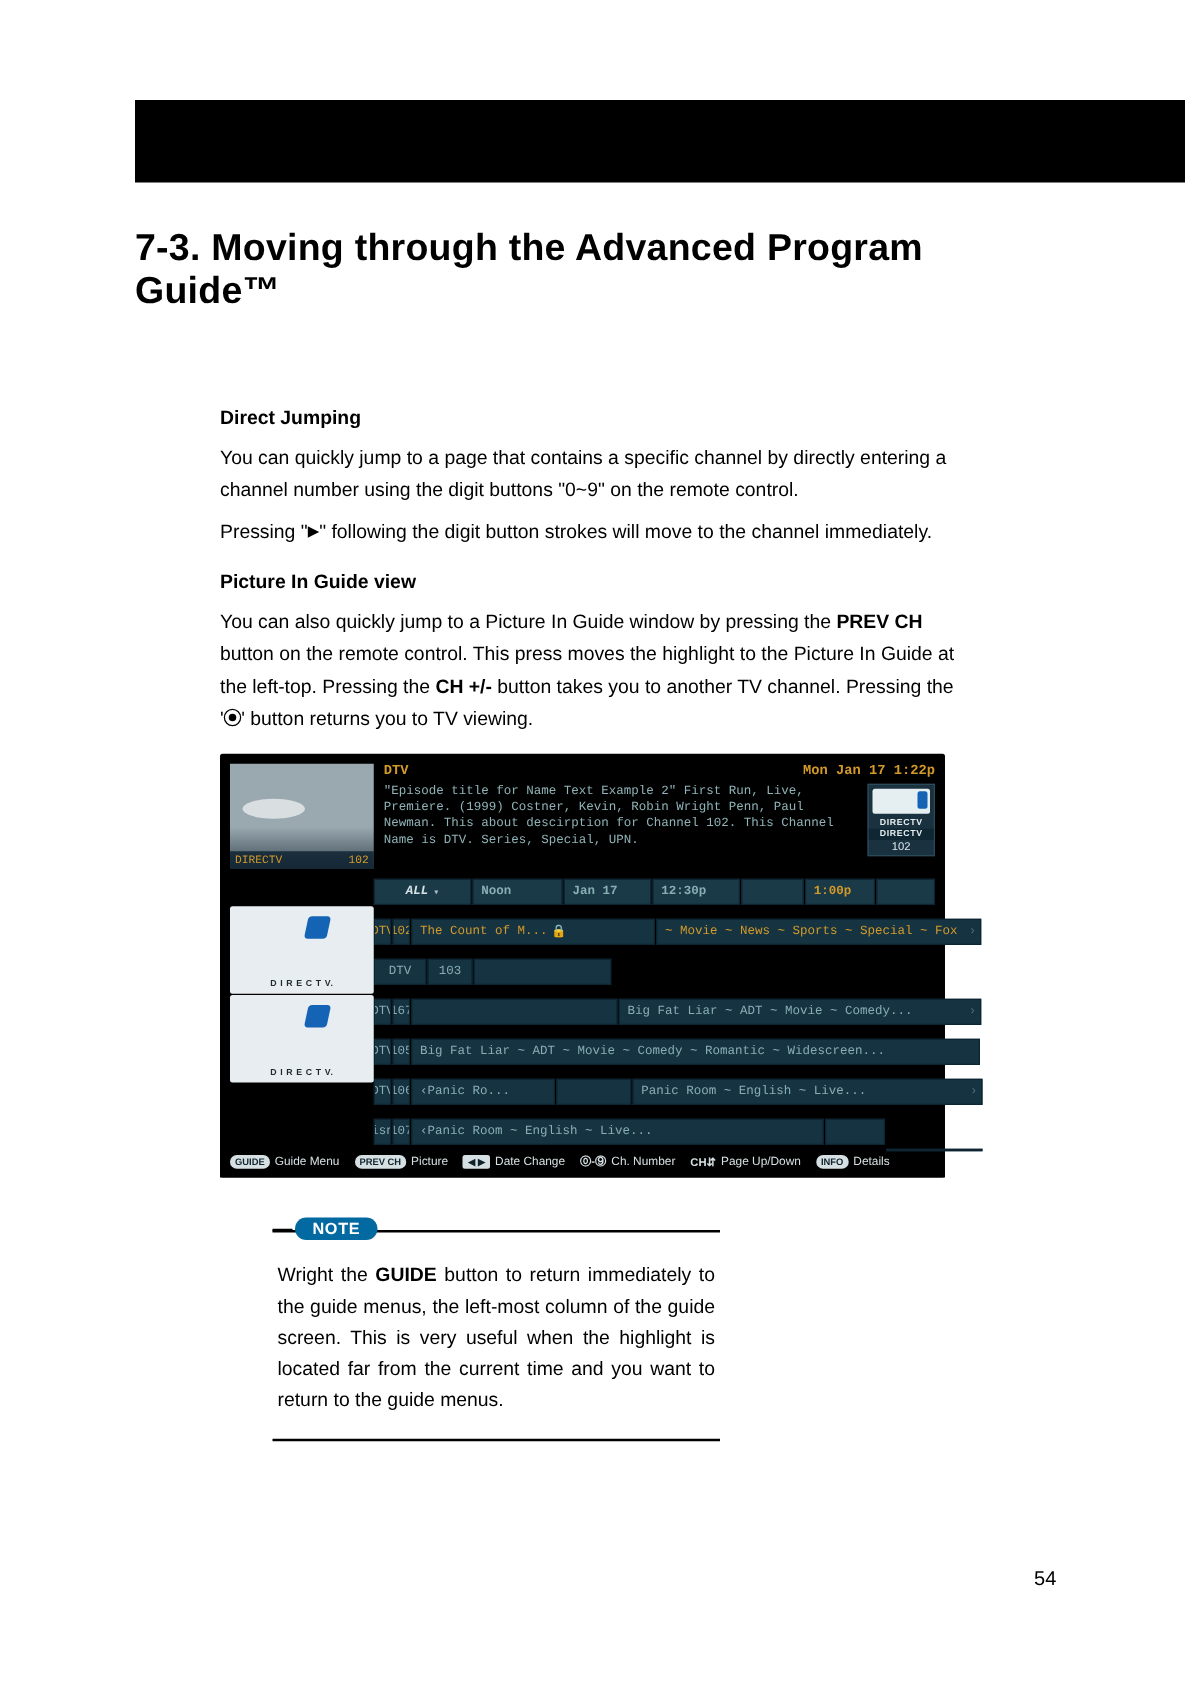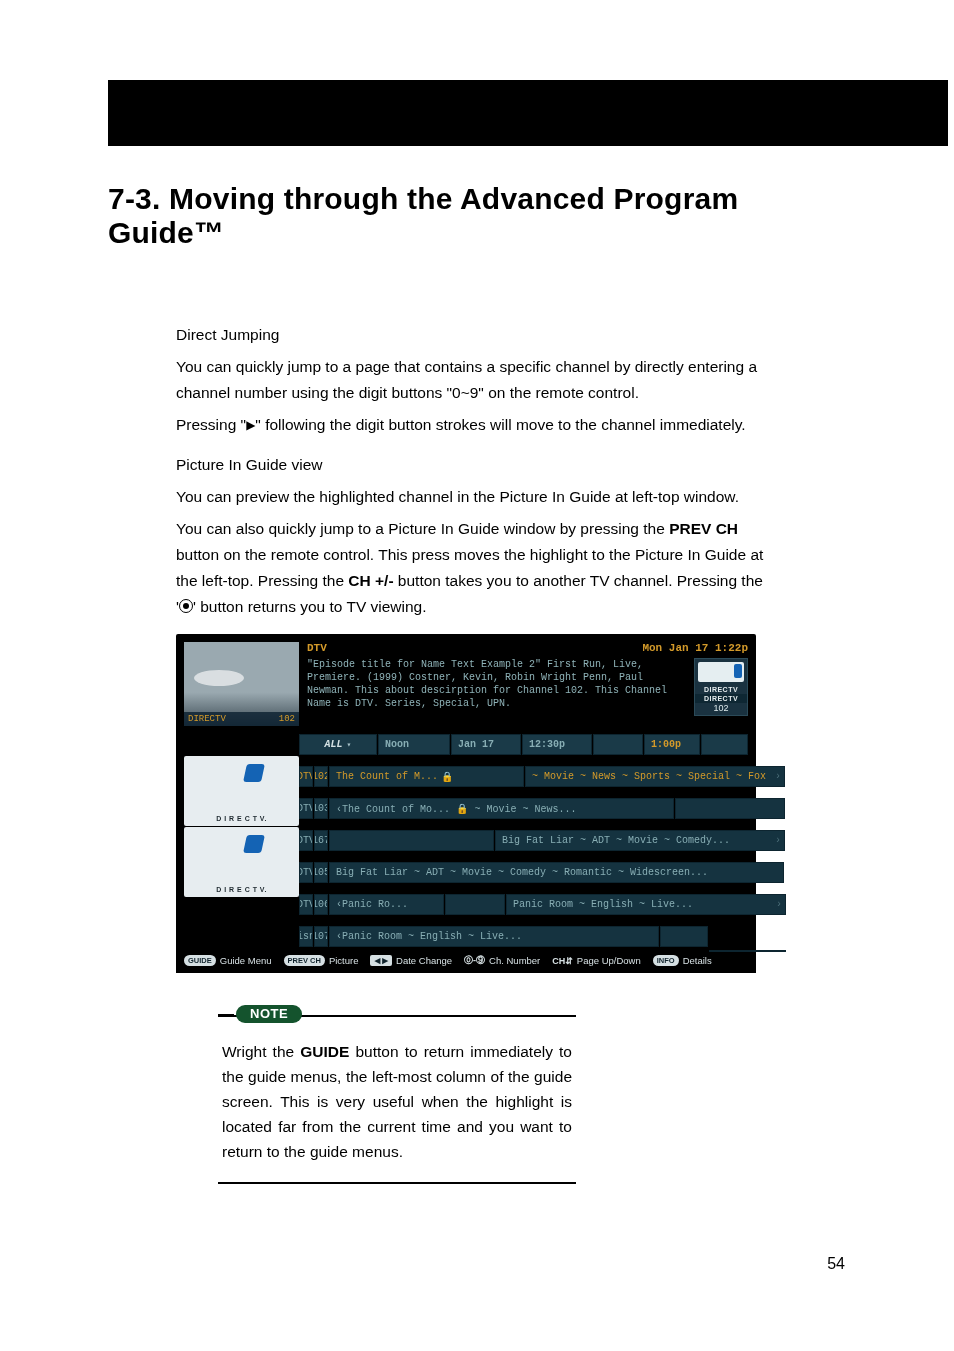--- a/index.html
+++ b/index.html
@@ -41,21 +41,21 @@
     color: #000;
   }
   .body {
     margin-left: 68px;
     width: 594px;
     font-size: 15.5px;
     line-height: 26px;
   }
   .body h3 {
     font-size: 15.5px;
-    font-weight: 400;
+    font-weight: 700;
     margin: 0 0 6px 0;
   }
   .body p {
     margin: 0 0 6px 0;
   }
   .body .block { margin-bottom: 14px; }
   .page-number {
     position: absolute;
     right: 109px;
     bottom: 78px;
@@ -250,21 +250,21 @@
 
   
   .note-wrap {
     margin: 42px 0 0 110px;
     width: 358px;
     position: relative;
   }
   .note-pill {
     position:absolute;
     left: 18px; top: -10px;
-    background:#14532d;
+    background:#0369a1;
     color:#fff;
     font-size:13px;
     font-weight:700;
     letter-spacing:0.5px;
     padding: 1px 14px 2px;
     border-radius: 10px;
   }
   .note-box {
     border-top: 2px solid #000;
     border-bottom: 2px solid #000;
@@ -295,21 +295,20 @@
       <div class="block">
         <h3>Direct Jumping</h3>
         <p>You can quickly jump to a page that contains a specific channel by directly entering a channel number using the digit buttons "0~9" on the remote control.</p>
         <p>
           <span>Pressing "</span><span class="inline-glyph">▶</span><span>" following the digit button strokes will move to the channel immediately.</span>
         </p>
       </div>
 
       <div class="block">
         <h3>Picture In Guide view</h3>
-        <p>You can preview the highlighted channel in the Picture In Guide at left-top window.</p>
         <p>
           <span>You can also quickly jump to a Picture In Guide window by pressing the </span><b>PREV CH</b><span> button on the remote control. This press moves the highlight to the Picture In Guide at the left-top. Pressing the </span><b>CH +/-</b><span> button takes you to another TV channel. Pressing the '</span><span class="rec-dot-outer"></span><span>' button returns you to TV viewing.</span>
         </p>
       </div>
     </div>
 
     <div class="guide-screen">
       <div class="gs-top">
         <div class="pig-box">
           <div class="pig-cloud"></div>
@@ -359,21 +358,20 @@
               <div class="cell chnum hl">102</div>
               <div class="prog-line">
                 <div class="cell hl" style="width: 195px; position: relative;">The Count of M... <span class="lock">🔒</span></div>
                 <div class="cell hl" style="width: 260px; position: relative;">~ Movie ~ News ~ Sports ~ Special ~ Fox<span style="position: absolute; right: 3px; color: rgb(75, 110, 120);">›</span></div>
               </div>
             </div>
             <div class="grid-row">
               <div class="cell chname">DTV</div>
               <div class="cell chnum">103</div>
               <div class="prog-line">
-                <div class="cell" style="width: 345px; position: relative;">‹The Count of Mo... 🔒 ~ Movie ~ News...</div>
                 <div class="cell" style="width: 110px; position: relative;"></div>
               </div>
             </div>
             <div class="grid-row">
               <div class="cell chname">DTV</div>
               <div class="cell chnum">167</div>
               <div class="prog-line">
                 <div class="cell" style="width: 165px; position: relative;"></div>
                 <div class="cell" style="width: 290px; position: relative;">Big Fat Liar ~ ADT ~ Movie ~ Comedy...<span style="position: absolute; right: 3px; color: rgb(75, 110, 120);">›</span></div>
               </div>

